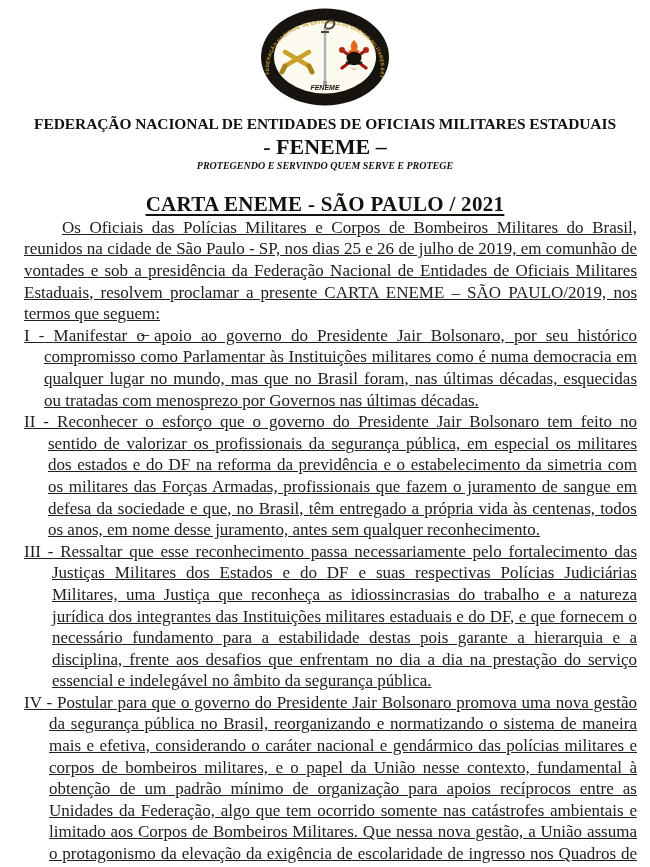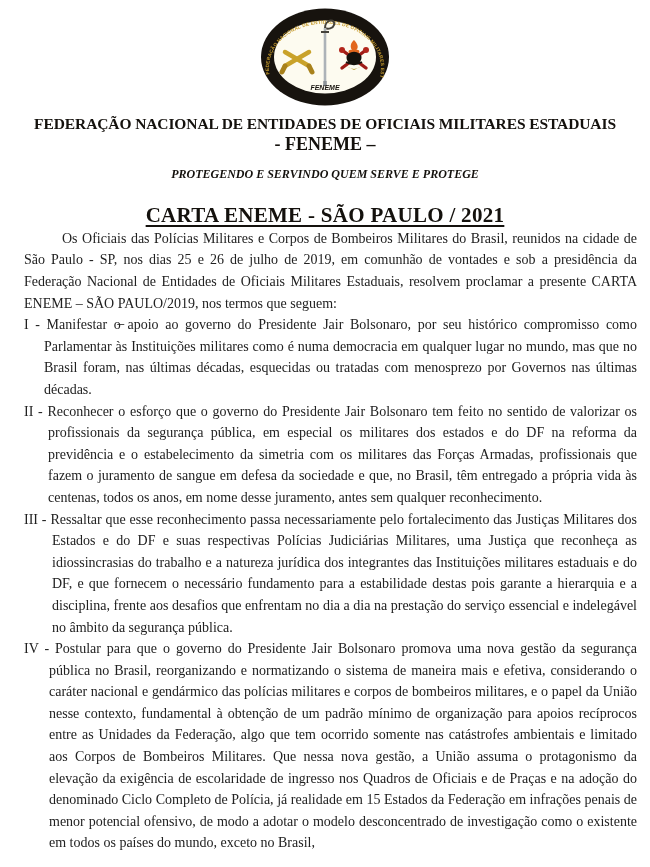--- a/index.html
+++ b/index.html
@@ -7,31 +7,31 @@
     width:650px; height:867px; margin:0 auto; background:#ffffff;
     overflow:hidden; position:relative;
     font-family:"Liberation Serif", serif; color:#1e1e1e;
   }
   .letterhead { text-align:center; padding-top:6px; }
   .logo { width:136px; height:104px; display:block; margin:0 auto; }
   .org-name {
     font-weight:bold; font-size:15.5px; line-height:1.15; color:#14110d;
     letter-spacing:-0.1px; margin-top:5px;
   }
-  .org-acronym { font-weight:bold; font-size:18px; color:#14110d; margin-top:1px; }
-  .motto { font-weight:bold; font-style:italic; font-size:12px; color:#14110d; margin-top:12px; }
+  .org-acronym { font-weight:bold; font-size:22px; color:#14110d; margin-top:1px; }
+  .motto { font-weight:bold; font-style:italic; font-size:10px; color:#14110d; margin-top:0; }
   .doc-title {
     text-align:center; font-size:21px; font-weight:bold; margin:21px 0 0 0;
     letter-spacing:0.3px; color:#14110d;
   }
   .doc-title span {
     text-decoration:underline; text-decoration-thickness:2px; text-underline-offset:3px;
   }
   .body-col { padding:0 13px 0 24px; }
-  p.doc { font-size:14px; line-height:21.6px; text-align:justify; margin:0; color:#212121; }
+  p.doc { font-size:17px; line-height:21.6px; text-align:justify; margin:0; color:#212121;text-decoration:underline; }
   .intro { margin-top:20px; margin-bottom:14px; text-indent:38px; }
   .doc-item { margin-bottom:14px; }
   .hang-1 { padding-left:20px; text-indent:-20px; }
   .hang-2 { padding-left:24px; text-indent:-24px; }
   .hang-3 { padding-left:28px; text-indent:-28px; }
   .hang-4 { padding-left:25px; text-indent:-25px; }
 </style>
 </head>
 <body>
 

